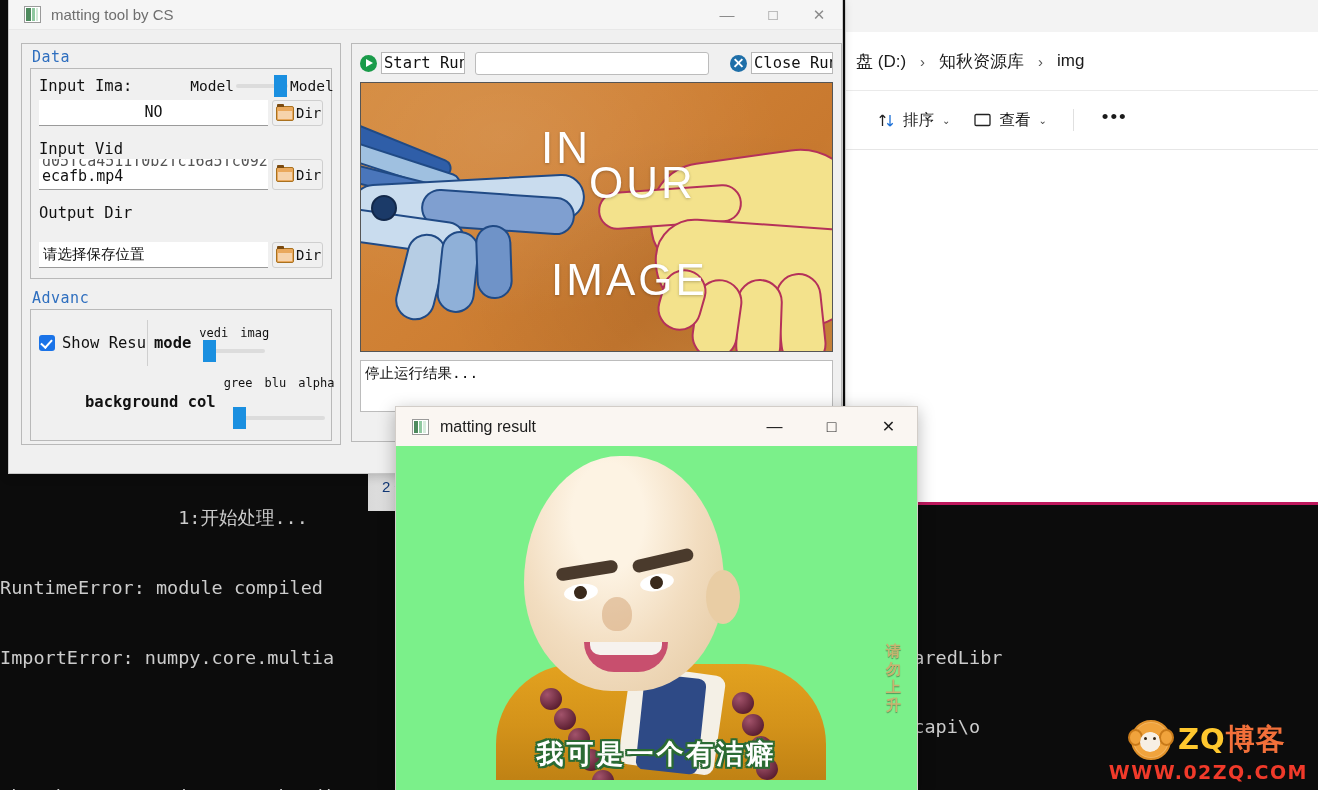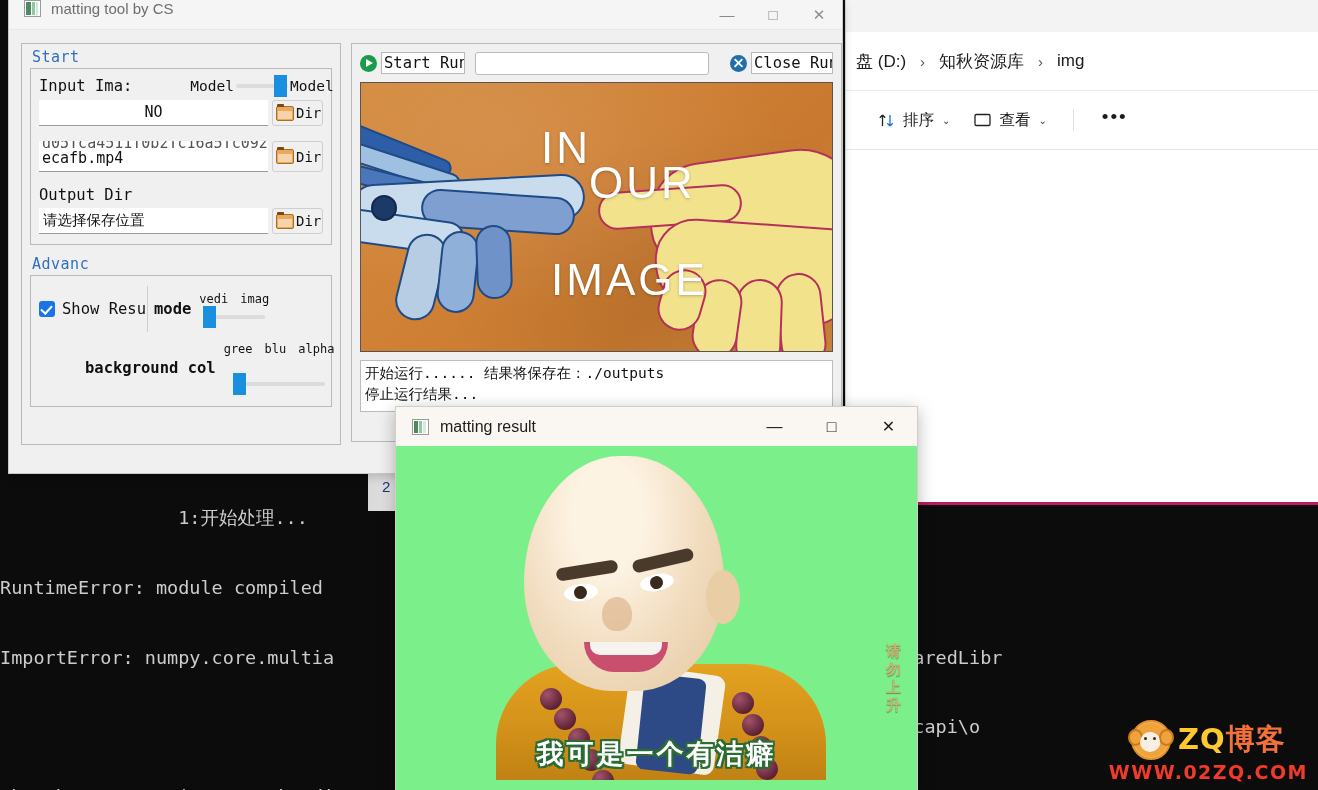--- a/index.html
+++ b/index.html
@@ -71,21 +71,21 @@
   #exp-footer .cnt{position:absolute;left:14px;top:12px;font-size:15px;color:#123a7a;}
   #exp-footer .up{position:absolute;left:34px;top:2px;font-size:15px;color:#555;transform:rotate(12deg);}
 
   
   #app{
     position:absolute;left:8px;top:0px;width:833px;height:473px;
     background:#f0f0f0;border:1px solid #c8c8c8;border-top:none;
     box-shadow:0 2px 10px rgba(0,0,0,.20);
   }
   #app-title{
-    height:29px;background:#f5f5f5;display:flex;align-items:flex-start;
+    height:29px;background:#f5f5f5;display:flex;align-items:center;
     border-bottom:1px solid #e8e8e8;
   }
   #app-icon{
     width:15px;height:15px;margin-left:15px;margin-right:10px;
     border:1px solid #9a9a9a;background:#fff;position:relative;flex:none;
   }
   #app-icon i{position:absolute;display:block;top:1px;bottom:1px;}
   #app-icon i.a{left:1px;width:5px;background:#4e8a5e;}
   #app-icon i.b{left:7px;width:3px;background:#8fc8a0;}
   #app-icon i.c{left:11px;width:2px;background:#cfe8d6;}
@@ -325,21 +325,21 @@
       </div>
     <div class="t">matting tool by CS</div>
     <div id="app-wc">
       <div class="wc">—</div>
       <div class="wc">□</div>
       <div class="wc x">✕</div>
     </div>
   </div>
 
   <div id="leftpanel">
-    <div class="grp-title">Start</div>
+    <div class="grp-title">Data</div>
     <div class="grp-box">
 
       <div class="row1">
         <span class="fld-label"><span>Input Ima</span><span>:</span></span>
         <div class="sl-wrap" style="flex-direction:row;align-items:center;gap:2px;margin-left:22px;">
           <span class="fld-label" style="font-size:14.5px">Model</span>
           <div class="slider" style="width:52px">
             <div class="sl-track" style="width:52px"></div>
             <div class="sl-thumb" style="left:38px"></div>
           </div>
@@ -349,34 +349,35 @@
 
       <div class="row-input">
         <div class="tinput">NO</div>
         <div class="dirbtn">
           <span class="folder"></span>
           <span>Dir</span>
         </div>
       </div>
 
       <div style="height:14px"></div>
+      <div class="fld-label">Input Vid</div>
       <div class="row-input" style="margin-top:1px">
         <div class="tinput left" style="height:30px;line-height:15px;padding-top:0">
           <div style="margin-top:-5px;color:#555;overflow:hidden;height:15px">d05Tca4511T0b2Tc16a5Tc092d2</div>
           <div style="height:17px">ecafb.mp4</div>
         </div>
         <div class="dirbtn">
           <span class="folder"></span>
           <span>Dir</span>
         </div>
       </div>
 
       <div style="height:14px"></div>
       <div class="fld-label">Output Dir</div>
-      <div class="row-input" style="margin-top:4px">
+      <div class="row-input" style="margin-top:20px">
         <div class="tinput left" style="font-family:'DejaVu Sans',sans-serif;font-size:14.5px;padding-left:4px">请选择保存位置</div>
         <div class="dirbtn">
           <span class="folder"></span>
           <span>Dir</span>
         </div>
       </div>
     </div>
 
     <div class="grp-title">Advanc</div>
     <div class="grp-box" style="padding-top:10px;padding-bottom:12px">
@@ -451,21 +452,20 @@
       <div class="hh" style="right:50px;top:196px;width:42px;height:86px;border-radius:26px;transform:rotate(2deg);"></div>
       <div class="hh" style="right:92px;top:196px;width:42px;height:76px;border-radius:26px;transform:rotate(8deg);"></div>
       <div class="hh" style="right:128px;top:186px;width:40px;height:58px;border-radius:24px;transform:rotate(16deg);"></div>
 
       <div class="pvtext" style="left:180px;top:40px;font-size:44px;">IN</div>
       <div class="pvtext" style="left:228px;top:75px;font-size:44px;">OUR</div>
       <div class="pvtext" style="left:190px;top:172px;font-size:44px;">IMAGE</div>
     </div>
 
     <div id="logbox">
-      <div>开始运行......  结果将保存在：./outputs</div>
       <div>停止运行结果...</div>
     </div>
   </div>
 </div>
 
 <div id="result">
   <div id="res-title">
     <div id="res-icon">
         <i class="a"></i>
         <i class="b"></i>

